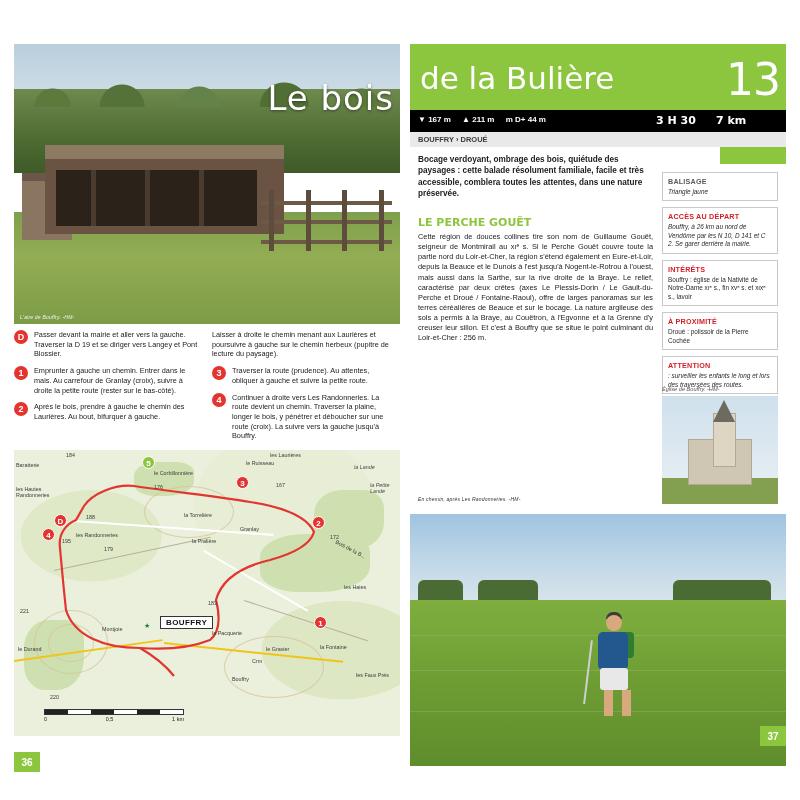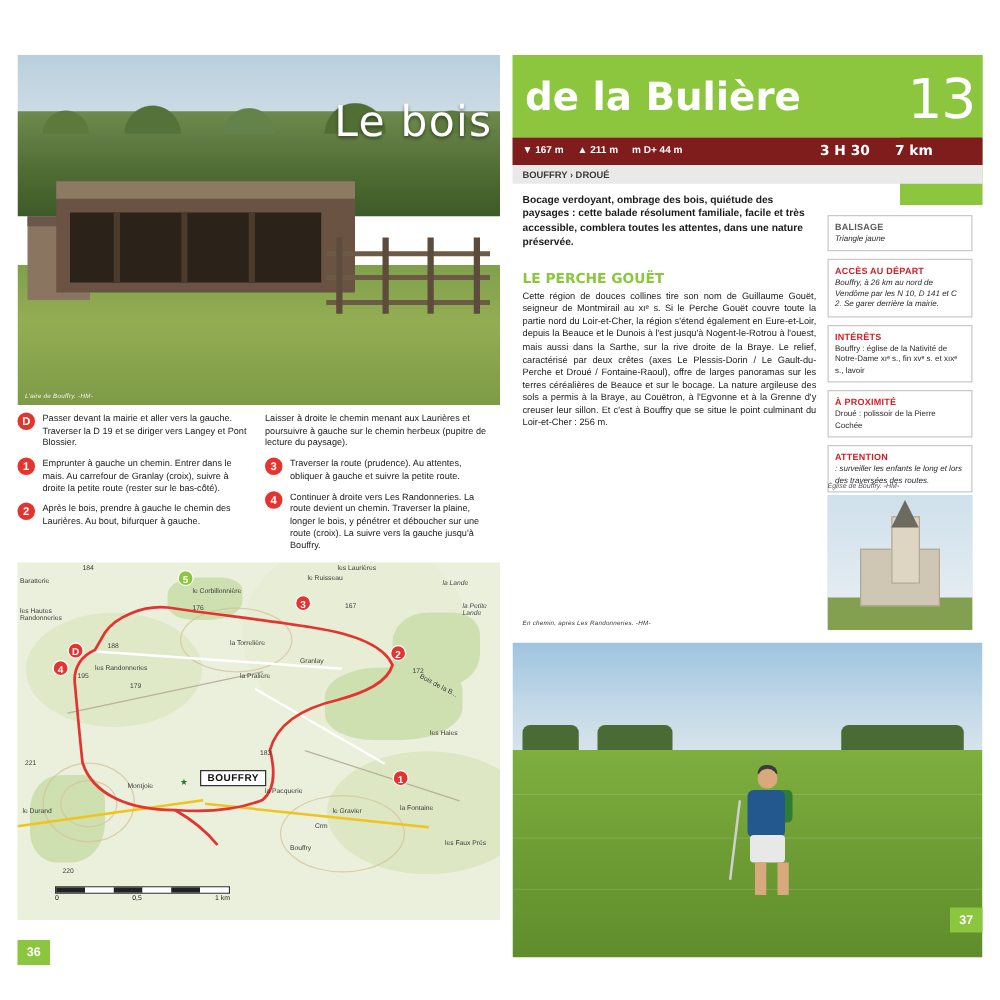--- a/index.html
+++ b/index.html
@@ -91,26 +91,26 @@
 
   .folio-left { position:absolute; left:14px; top:726px; width:26px; height:20px;
      background:#8cc63e; color:#fff; font-size:10px; font-weight:bold;
      display:flex; align-items:center; justify-content:center;margin-top:26px; }
 
   
   .page-right { position:absolute; left:410px; top:44px; width:376px; height:710px; background:#fff; }
 
   .green-header { position:absolute; left:0; top:0; width:376px; height:66px; background:#8cc63e; }
   .green-header .t2 { position:absolute; left:10px; top:16px; font-size:31px; color:#fff;
-     font-family:"DejaVu Sans", sans-serif;font-weight:bold; }
+     font-family:"DejaVu Sans", sans-serif; }
   .numbox { position:absolute; right:0; top:0; width:66px; height:120px; background:#8cc63e; }
   .numbox .n { position:absolute; left:0; right:0; top:10px; text-align:center; font-size:44px;
      color:#fff; font-family:"DejaVu Sans", sans-serif; letter-spacing:-1px; }
 
-  .statbar { position:absolute; left:0; top:66px; width:376px; height:22px; background:#7f1d1d; }
+  .statbar { position:absolute; left:0; top:66px; width:376px; height:22px; background:#000000; }
   .statbar .left { position:absolute; left:8px; top:5px; font-size:8px; color:#fff; font-weight:bold; }
   .statbar .left span { margin-right:9px; }
   .statbar .mid { position:absolute; left:246px; top:4px; font-size:11px; color:#fff; font-weight:bold;
      font-family:"DejaVu Sans", sans-serif; }
   .statbar .right { position:absolute; left:306px; top:4px; font-size:11px; color:#fff; font-weight:bold;
      font-family:"DejaVu Sans", sans-serif; }
 
   .townbar { position:absolute; left:0; top:88px; width:376px; height:15px; background:#e9e9e9; }
   .townbar .txt { position:absolute; left:8px; top:3px; font-size:7.5px; font-weight:bold; color:#3a3a3a; }
 

